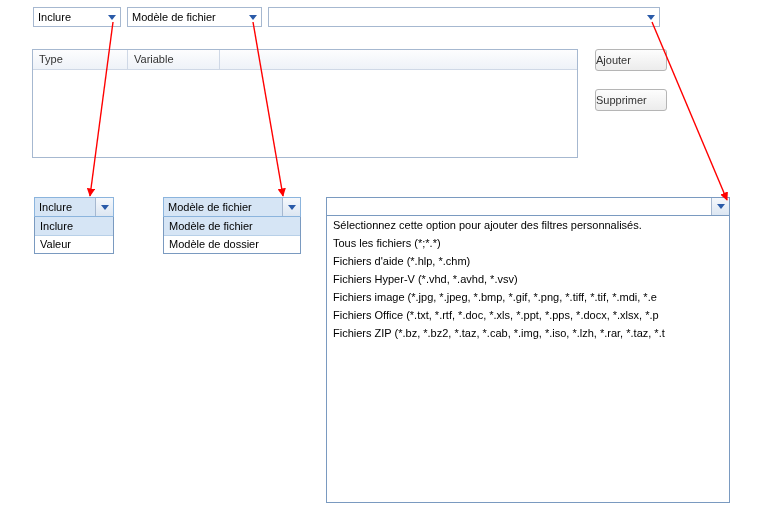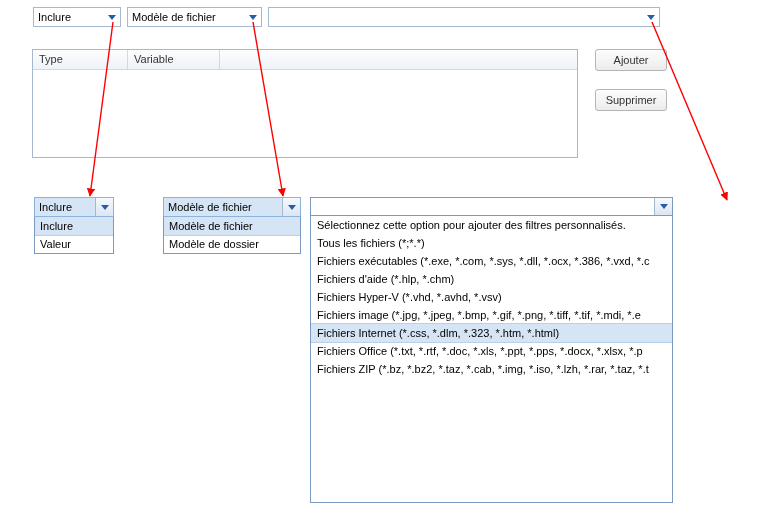--- a/index.html
+++ b/index.html
@@ -49,21 +49,21 @@
     padding: 3px 6px;
     color: #333;
   }
   .btn {
     position: absolute;
     width: 72px;
     height: 22px;
     border: 1px solid #b5b5b5;
     border-radius: 3px;
     background: linear-gradient(#fdfdfd,#ececec);
-    text-align: center;
+    text-align: left;
     line-height: 20px;
     color: #333;
     cursor: pointer;
   }
   .dropdown {
     position: absolute;
     border: 1px solid #7a9ac0;
     background: #fff;
   }
   .dd-head {
@@ -196,36 +196,34 @@
     <span class="arrow">
       <svg width="8" height="5">
           <path d="M0 0 L8 0 L4 5 Z" fill="#2a5aa8"></path>
         </svg>
     </span>
   </div>
   <div class="dd-item hl">Modèle de fichier</div>
   <div class="dd-item">Modèle de dossier</div>
 </div>
 
-<div class="listbox" style="left:310px; top:197px; width:363px; height:306px">
+<div class="listbox" style="left:326px; top:197px; width:404px; height:306px">
   <div class="lb-head">
     <span class="arrow">
       <svg width="8" height="5">
           <path d="M0 0 L8 0 L4 5 Z" fill="#2a5aa8"></path>
         </svg>
     </span>
   </div>
   <div id="lb-body">
       <div class="lb-item">Sélectionnez cette option pour ajouter des filtres personnalisés.</div>
       <div class="lb-item">Tous les fichiers (*;*.*)</div>
-      <div class="lb-item">Fichiers exécutables (*.exe, *.com, *.sys, *.dll, *.ocx, *.386, *.vxd, *.c</div>
       <div class="lb-item">Fichiers d'aide (*.hlp, *.chm)</div>
       <div class="lb-item">Fichiers Hyper-V (*.vhd, *.avhd, *.vsv)</div>
       <div class="lb-item">Fichiers image (*.jpg, *.jpeg, *.bmp, *.gif, *.png, *.tiff, *.tif, *.mdi, *.e</div>
-      <div class="lb-item hl">Fichiers Internet (*.css, *.dlm, *.323, *.htm, *.html)</div>
       <div class="lb-item">Fichiers Office (*.txt, *.rtf, *.doc, *.xls, *.ppt, *.pps, *.docx, *.xlsx, *.p</div>
       <div class="lb-item">Fichiers ZIP (*.bz, *.bz2, *.taz, *.cab, *.img, *.iso, *.lzh, *.rar, *.taz, *.t</div>
     </div>
 </div>
 
 <svg class="connector" width="760" height="516">
   <defs>
     <marker id="ah" viewBox="0 0 10 10" refX="9" refY="5" markerWidth="6" markerHeight="6" orient="auto">
       <path d="M0 0 L10 5 L0 10 Z" fill="red"></path>
     </marker>

